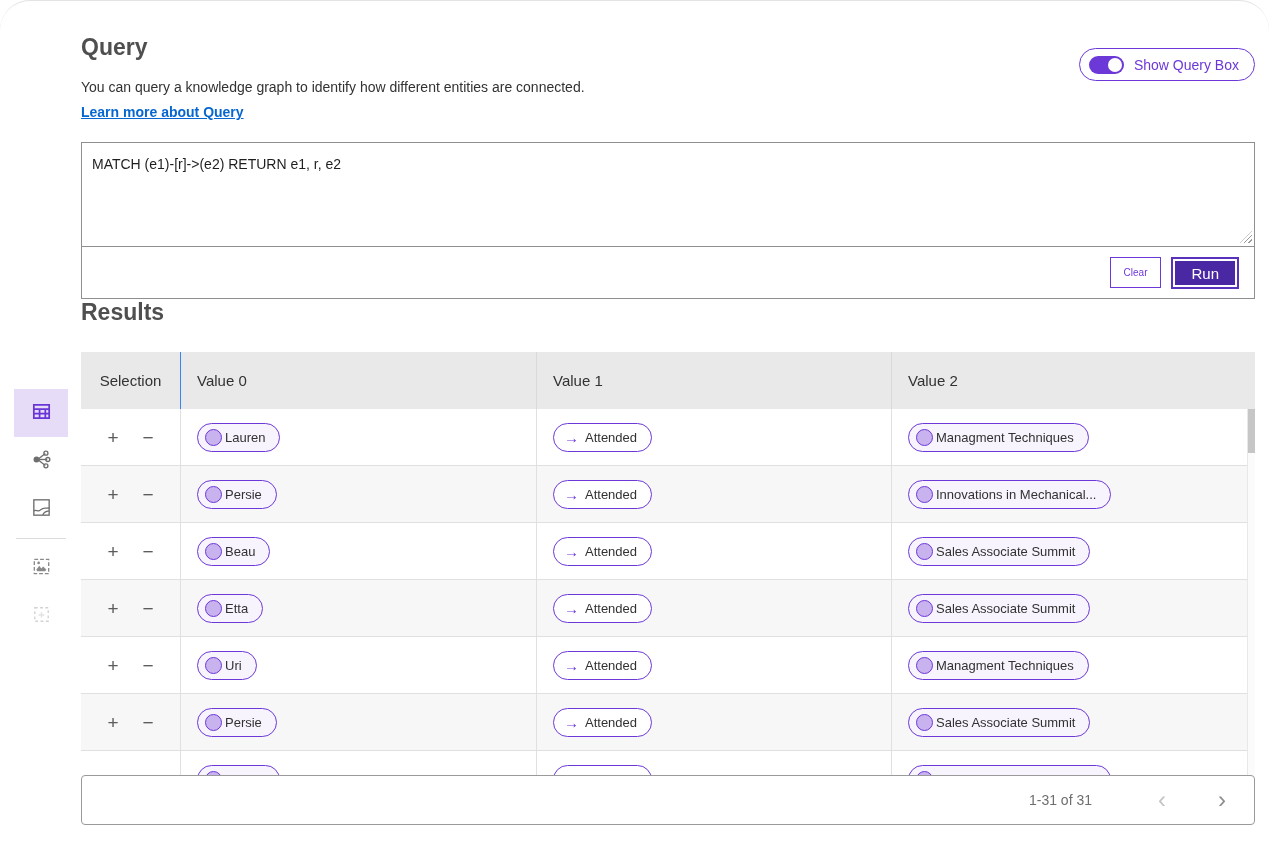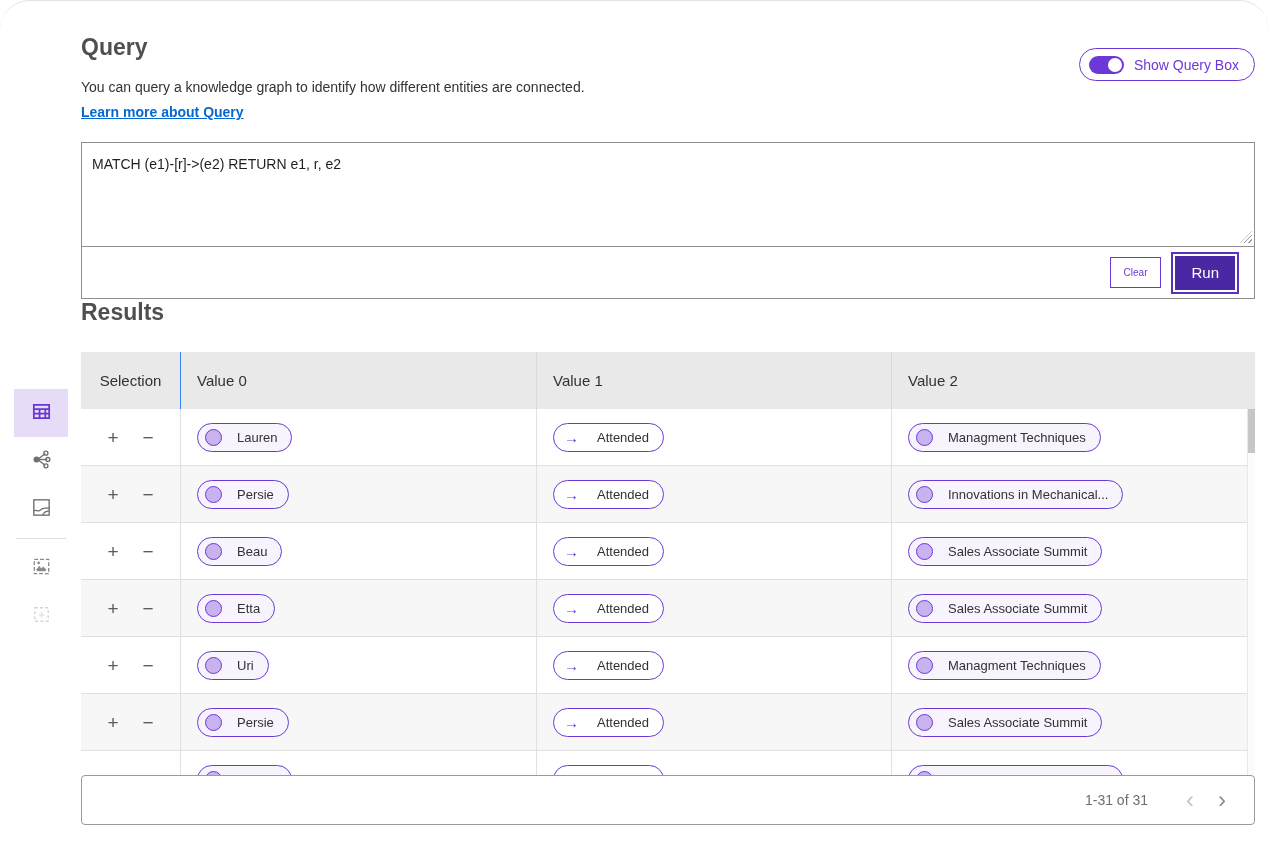--- a/index.html
+++ b/index.html
@@ -49,50 +49,50 @@
     display:block;width:100%;height:104px;border:none;border-bottom:1px solid #8f8f8f;
     resize:none;padding:13px 10px;font-family:"Liberation Sans",sans-serif;font-size:14px;color:#1f1f1f;outline:none;background:#fff;
   }
   .resize-handle{
     position:absolute;right:2px;bottom:4px;width:12px;height:12px;
     background:repeating-linear-gradient(-45deg,transparent 0 2px,#9a9a9a 2px 3px);
     clip-path:polygon(100% 0,100% 100%,0 100%);
   }
   .query-footer{height:51px;display:flex;align-items:center;justify-content:flex-end;gap:12px;padding:0 14px;}
   .btn-clear{height:31px;padding:0 13px;background:#fff;border:1px solid var(--purple);color:var(--purple);font-size:10px;font-family:inherit;cursor:pointer;}
-  .btn-run{height:38px;padding:4px 16px;background:var(--purple-dark);color:#fff;font-size:15px;font-family:inherit;border:2px solid #fff;box-shadow:0 0 0 2px var(--purple-ring);margin-right:3px;cursor:pointer;}
+  .btn-run{height:28px;padding:4px 16px;background:var(--purple-dark);color:#fff;font-size:15px;font-family:inherit;border:2px solid #fff;box-shadow:0 0 0 2px var(--purple-ring);margin-right:3px;cursor:pointer;}
 
   
   .section-title{margin-top:24px;}
   .table-wrap{position:relative;margin-top:27px;height:423px;overflow:hidden;}
   .thead{display:flex;height:57px;background:#e9e9e9;}
   .th{display:flex;align-items:center;font-size:15px;color:var(--text);}
   .c-sel{width:99px;justify-content:center;}
   .c-v0{width:356px;padding-left:16px;border-left:1px solid #3b82f6;}
   .c-v1{width:355px;padding-left:16px;border-left:1px solid #dadada;}
   .c-v2{width:356px;padding-left:16px;border-left:1px solid #dadada;}
   .tbody .tr{display:flex;height:57px;background:#fff;border-bottom:1px solid var(--row-border);}
   .tbody .tr:nth-child(even){background:#f7f7f7;}
   .td{display:flex;align-items:center;}
   .td.c-v0,.td.c-v1,.td.c-v2{border-left:1px solid var(--row-border);}
   .td-sel-inner{display:flex;gap:20px;}
   .sel-btn{background:none;border:none;color:#5c5c5c;font-size:19px;line-height:1;padding:0 2px;cursor:pointer;font-family:inherit;}
 
-  .pill{display:inline-flex;align-items:center;gap:15px;height:29px;border-radius:15px;border:1px solid var(--purple);
+  .pill{display:inline-flex;align-items:center;gap:3px;height:29px;border-radius:15px;border:1px solid var(--purple);
         padding:0 14px 0 7px;font-size:13px;color:var(--text);background:#fff;cursor:pointer;white-space:nowrap;}
   .pill.entity{background:var(--pill-bg);}
   .dot{width:17px;height:17px;border-radius:50%;background:var(--dot-fill);border:1px solid var(--purple);flex:0 0 auto;}
   .arrow{color:var(--purple);font-size:15px;padding:0 3px;}
 
   .scrollbar{position:absolute;top:57px;right:0;width:8px;bottom:0;background:#fbfbfb;border-left:1px solid #e8e8e8;}
   .scroll-thumb{position:absolute;top:0;right:0;width:7px;height:44px;background:#c6c6c6;cursor:pointer;}
 
   
   .results-footer{height:50px;border:1px solid #9a9a9a;border-radius:4px;background:#fff;
-    display:flex;align-items:center;justify-content:flex-end;padding-right:16px;}
+    display:flex;align-items:center;justify-content:flex-end;padding-right:16px;gap:28px;}
   .range{color:#6e6e6e;font-size:14px;margin-right:26px;}
   .pg-btn{background:none;border:none;font-size:24px;line-height:1;padding:0 12px;color:#8e8e8e;cursor:pointer;font-family:inherit;}
   .pg-btn.prev{color:#c4c4c4;}
 </style>
 </head>
 <body>
 
 <div class="page">
 
   <div class="sidebar">

